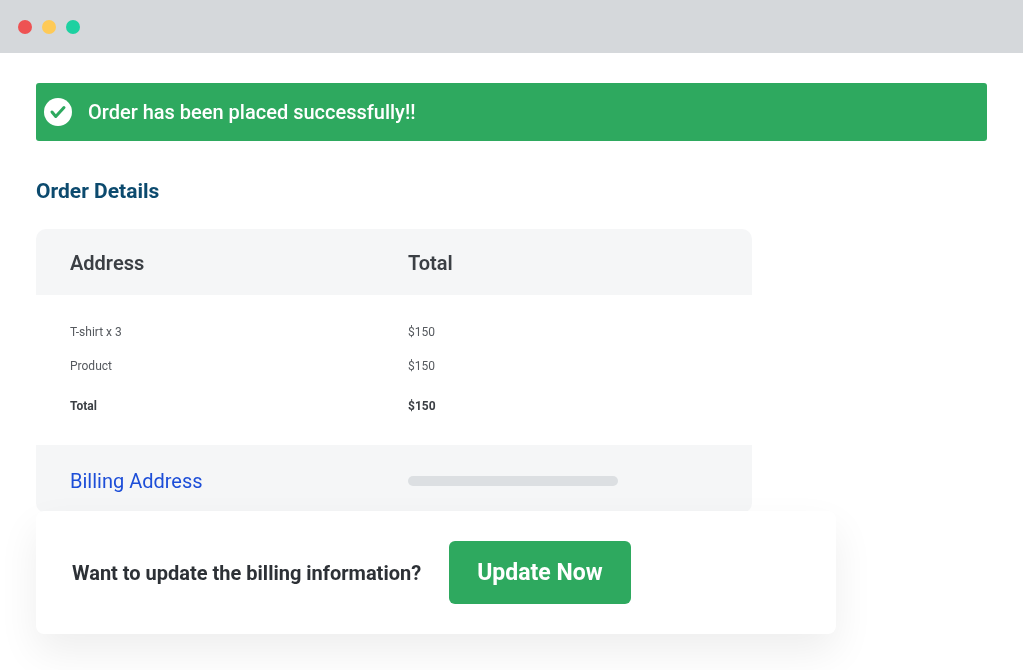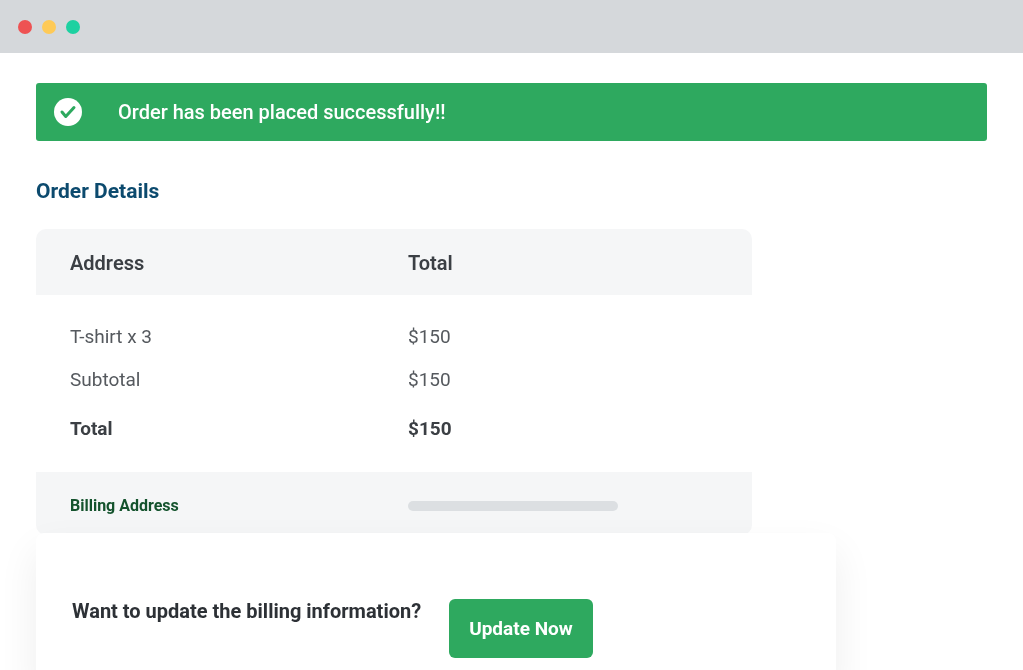--- a/index.html
+++ b/index.html
@@ -35,22 +35,22 @@
       padding: 30px 36px 0 36px;
     }
 
     .alert {
       background: #2ea95f;
       color: #ffffff;
       height: 58px;
       border-radius: 3px;
       display: flex;
       align-items: center;
-      padding: 0 18px;
-      gap: 36px;
+      padding: 0 8px;
+      gap: 16px;
       font-size: 20px;
       font-weight: 500;
     }
     .alert-icon {
       width: 28px;
       height: 28px;
       background: #ffffff;
       border-radius: 50%;
       display: flex;
       align-items: center;
@@ -94,39 +94,39 @@
     }
 
     .order-body {
       background: #ffffff;
       padding: 20px 34px 22px 34px;
     }
     .order-row {
       display: flex;
       align-items: center;
       padding: 10px 0;
-      font-size: 19px;
+      font-size: 12px;
       color: #55595e;
     }
     .order-row.total-row {
       font-weight: 700;
       color: #3b3f44;
       margin-top: 6px;
     }
 
     .billing-section {
       display: flex;
       align-items: center;
       padding: 24px 34px 20px 34px;
     }
     .billing-title {
       flex: 0 0 338px;
-      font-size: 16px;
-      font-weight: 700;
-      color: #14532d;
+      font-size: 20px;
+      font-weight: 400;
+      color: #1d4ed8;
     }
     .billing-placeholder {
       width: 210px;
       height: 10px;
       background: #dcdfe2;
       border-radius: 6px;
     }
 
     .update-card {
       width: 800px;
@@ -143,26 +143,25 @@
     .update-text {
       font-size: 20px;
       font-weight: 700;
       color: #2d3136;
     }
     .update-btn {
       background: #2ea95f;
       color: #ffffff;
       border: none;
       border-radius: 6px;
-      padding: 18px 20px;
-      font-size: 19px;
+      padding: 18px 28px;
+      font-size: 23px;
       font-weight: 700;
       cursor: pointer;
       font-family: inherit;
-      margin-top: 36px;
     }
   </style>
 </head>
 <body>
 
 <div class="titlebar">
   <div class="window-dot dot-red"></div>
   <div class="window-dot dot-yellow"></div>
   <div class="window-dot dot-green"></div>
 </div>
@@ -184,21 +183,21 @@
     <div class="order-header">
       <div class="col-product th">Address</div>
       <div class="col-total th">Total</div>
     </div>
     <div class="order-body">
       <div class="order-row">
         <div class="col-product">T-shirt x 3</div>
         <div class="col-total">$150</div>
       </div>
       <div class="order-row">
-        <div class="col-product">Subtotal</div>
+        <div class="col-product">Product</div>
         <div class="col-total">$150</div>
       </div>
       <div class="order-row total-row">
         <div class="col-product">Total</div>
         <div class="col-total">$150</div>
       </div>
     </div>
     <div class="billing-section">
       <div class="billing-title">Billing Address</div>
       <div class="billing-placeholder"></div>

